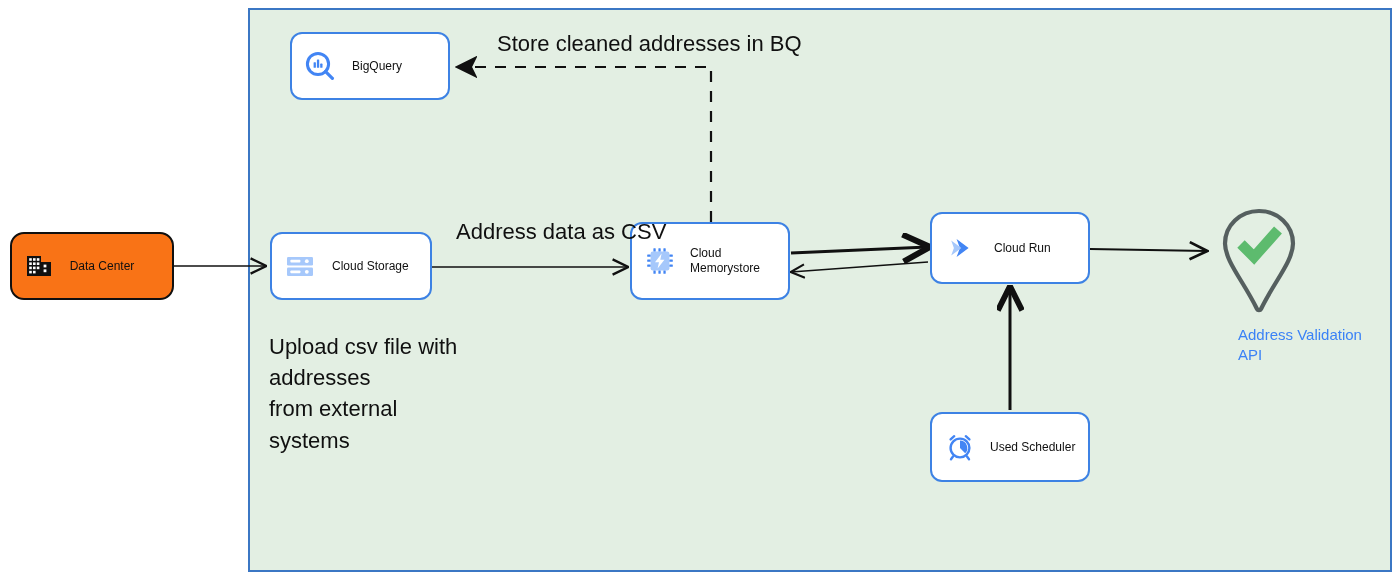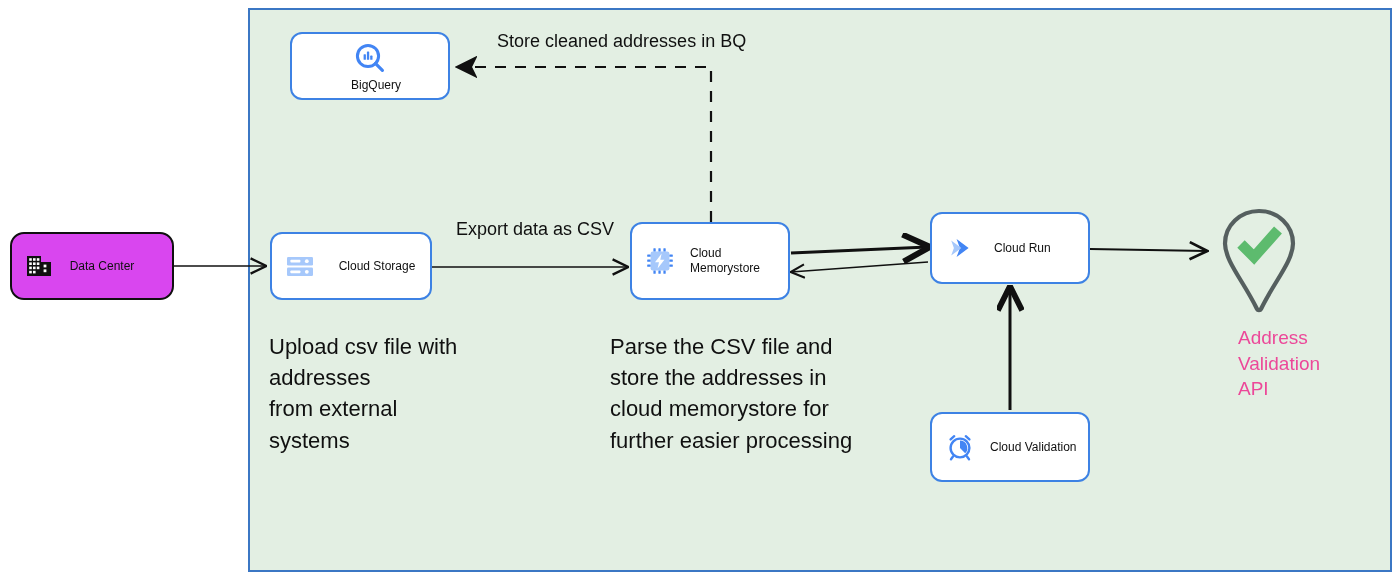--- a/index.html
+++ b/index.html
@@ -51,43 +51,43 @@
     align-items: center;
     justify-content: center;
   }
   .node .lbl {
     flex: 1 1 auto;
     font-size: 12px;
     color: #101010;
     line-height: 1.25;
   }
   .node.onprem {
-    background: #d946ef;
+    background: #f97316;
     border: 2px solid #101010;
     border-radius: 14px;
   }
 
   
   .note {
     position: absolute;
     font-size: 22px;
     color: #101010;
     line-height: 1.42;
     white-space: pre-line;
   }
   .edge-label {
     position: absolute;
-    font-size: 18px;
+    font-size: 22px;
     color: #101010;
     white-space: nowrap;
   }
   .pin-label {
     position: absolute;
-    font-size: 19px;
-    color: #ec4899;
+    font-size: 15px;
+    color: #3b82f6;
     line-height: 1.35;
     white-space: pre-line;
   }
   .pin {
     position: absolute;
   }
 </style>
 </head>
 <body>
 
@@ -144,37 +144,37 @@
           <rect x="5.2" y="19.8" width="2.6" height="2.6"></rect>
           <rect x="9.0" y="19.8" width="2.6" height="2.6"></rect>
           <rect x="19.6" y="13.6" width="2.8" height="2.8"></rect>
           <rect x="19.6" y="18.4" width="2.8" height="2.8"></rect>
         </g>
       </svg>
     </span>
     <span class="lbl" style="text-align:center; padding-right:14px;">Data Center</span>
   </div>
 
-  <div class="node" style="left:290px; top:32px; width:160px; height:68px; padding:4px 8px;flex-direction:column;">
+  <div class="node" style="left:290px; top:32px; width:160px; height:68px; padding:17px 8px;">
     <span class="ico" style="width:40px; height:40px;">
       <svg width="34" height="34" viewBox="0 0 34 34">
         <circle cx="15" cy="15" r="10.6" fill="none" stroke="#4285f4" stroke-width="3"></circle>
         <circle cx="15" cy="15" r="7.6" fill="#ffffff"></circle>
         <g fill="#4285f4">
           <rect x="10.6" y="13.2" width="2.3" height="5.6" rx="0.6"></rect>
           <rect x="13.9" y="10.4" width="2.3" height="8.4" rx="0.6"></rect>
           <rect x="17.2" y="14.6" width="2.3" height="4.2" rx="0.6"></rect>
         </g>
         <path d="M22.4,22.4 L29.4,29.4" stroke="#4285f4" stroke-width="3.2" stroke-linecap="round"></path>
       </svg>
     </span>
     <span class="lbl" style="padding-left:12px;">BigQuery</span>
   </div>
 
-  <div class="node" style="left:270px; top:232px; width:162px; height:68px; padding:0 8px;text-align:center;">
+  <div class="node" style="left:270px; top:232px; width:162px; height:68px; padding:0 8px;">
     <span class="ico" style="width:40px; height:40px;">
       <svg width="32" height="32" viewBox="0 0 32 32">
         <rect x="3" y="7" width="26" height="8.4" rx="1.2" fill="#a6c8fb"></rect>
         <rect x="3" y="17.6" width="26" height="8.4" rx="1.2" fill="#a6c8fb"></rect>
         <rect x="6.4" y="9.8" width="10" height="2.8" rx="0.8" fill="#ffffff"></rect>
         <rect x="6.4" y="20.4" width="10" height="2.8" rx="0.8" fill="#ffffff"></rect>
         <circle cx="22.8" cy="11.2" r="1.9" fill="#ffffff"></circle>
         <circle cx="22.8" cy="21.8" r="1.9" fill="#ffffff"></circle>
       </svg>
     </span>
@@ -220,37 +220,33 @@
     <span class="ico" style="width:40px; height:40px;">
       <svg width="32" height="32" viewBox="0 0 32 32">
         <circle cx="16" cy="17" r="9.4" fill="none" stroke="#4285f4" stroke-width="2.4"></circle>
         <path d="M16,17 L16,9.6 A7.4,7.4 0 0 1 21.2,22.2 Z" fill="#4285f4"></path>
         <path d="M6.6,8.4 L10.2,5.2" stroke="#4285f4" stroke-width="2.4" stroke-linecap="round"></path>
         <path d="M25.4,8.4 L21.8,5.2" stroke="#4285f4" stroke-width="2.4" stroke-linecap="round"></path>
         <path d="M9.0,25.6 L7.0,28.2" stroke="#4285f4" stroke-width="2.4" stroke-linecap="round"></path>
         <path d="M23.0,25.6 L25.0,28.2" stroke="#4285f4" stroke-width="2.4" stroke-linecap="round"></path>
       </svg>
     </span>
-    <span class="lbl" style="padding-left:10px;">Cloud Validation</span>
+    <span class="lbl" style="padding-left:10px;">Used Scheduler</span>
   </div>
 
   <div class="pin" style="left:1216px; top:206px; width:86px; height:110px;">
     <svg width="86" height="110" viewBox="0 0 86 110">
       <path d="M43,5 C24,5 9,19.5 9,37.5 C9,55 28,76 41,103 C41.8,104.7 44.2,104.7 45,103 C58,76 77,55 77,37.5 C77,19.5 62,5 43,5 Z" fill="none" stroke="#555f5f" stroke-width="4.2" stroke-linejoin="round"></path>
       <path d="M25,38 L38,51 L62,24" fill="none" stroke="#5dbb6e" stroke-width="10.5" stroke-linecap="butt" stroke-linejoin="miter"></path>
     </svg>
   </div>
   <div class="pin-label" style="left:1238px; top:325px; width:150px;">Address Validation
 API</div>
 
   <div class="edge-label" style="left:497px; top:31px;">Store cleaned addresses in BQ</div>
-  <div class="edge-label" style="left:456px; top:219px;">Export data as CSV</div>
+  <div class="edge-label" style="left:456px; top:219px;">Address data as CSV</div>
 
   <div class="note" style="left:269px; top:331px; width:300px;">Upload csv file with
 addresses
 from external
 systems</div>
-  <div class="note" style="left:610px; top:331px; width:300px;">Parse the CSV file and
-store the addresses in
-cloud  memorystore for
-further easier processing</div>
 
 </div>
 
 </body></html>

